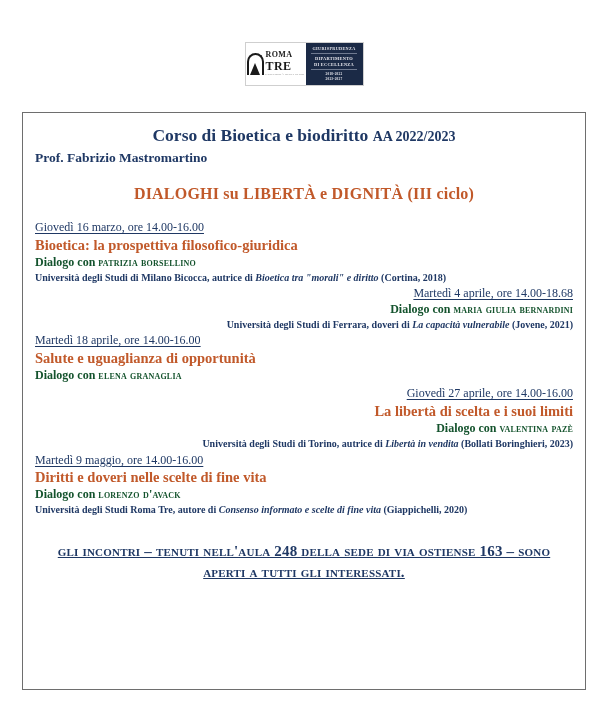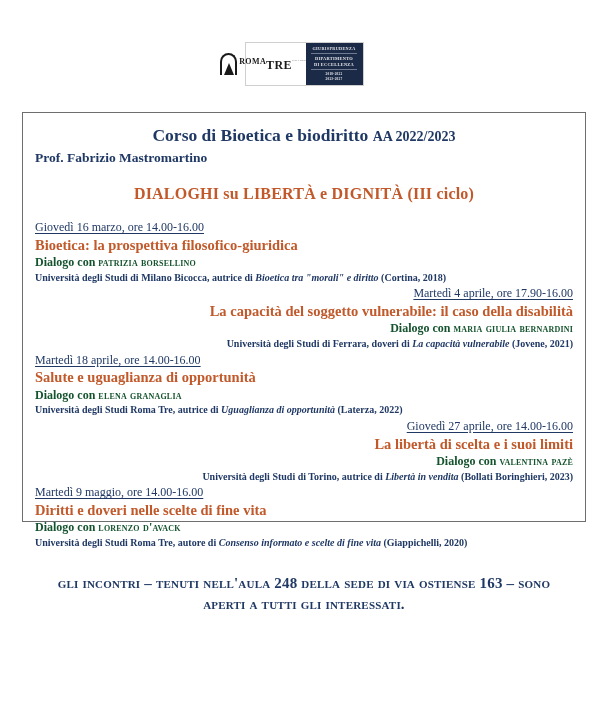--- a/index.html
+++ b/index.html
@@ -64,20 +64,21 @@
     bottom: 0;
     transform: translateX(-50%);
     width: 0;
     height: 0;
     border-left: 5px solid transparent;
     border-right: 5px solid transparent;
     border-bottom: 12px solid #1a1a1a;
   }
   .logo-words {
     display: flex;
+    flex-direction: column;
     line-height: 1;
   }
   .logo-roma, .logo-tre {
     font-family: "Liberation Serif", serif;
     color: #1a1a1a;
     font-weight: 700;
     letter-spacing: 0.4px;
   }
   .logo-roma { font-size: 8px; }
   .logo-tre  { font-size: 12px; margin-top: 1px; }
@@ -125,21 +126,21 @@
     padding-top: 2px;
     font-weight: 700;
   }
 
   
   .frame {
     position: absolute;
     left: 22px;
     top: 112px;
     width: 564px;
-    height: 410px;
+    height: 578px;
     border: 1px solid #6e6e6e;
     box-sizing: border-box;
     padding: 10px 12px 0 12px;
   }
 
   
   .course-title {
     text-align: center;
     font-size: 17.5px;
     font-weight: 700;
@@ -214,20 +215,21 @@
     margin-top: 24px;
     text-align: center;
     font-size: 15px;
     font-weight: 700;
     color: #1f3864;
     font-variant: small-caps;
     text-transform: lowercase;
     line-height: 1.4;
     letter-spacing: 0.2px;
     padding: 0 8px;
+    text-decoration: underline;
   }
 </style>
 </head>
 <body>
 
 <div class="logo-band">
   <div class="logo">
     <div class="logo-left">
       <div class="logo-mark">
         <div class="logo-arch"></div>
@@ -264,30 +266,28 @@
   <div class="series-title">DIALOGHI su LIBERTÀ e DIGNITÀ (III ciclo)</div>
 
   <div class="events" id="events-container">
       <div class="event align-left">
         <div class="ev-date">Giovedì 16 marzo, ore 14.00-16.00</div>
         <div class="ev-topic">Bioetica: la prospettiva filosofico-giuridica</div>
         <div class="ev-dialogo"><span>Dialogo con </span><span class="sc">Patrizia Borsellino</span></div>
         <div class="ev-affil"><span>Università degli Studi di Milano Bicocca, autrice di </span><span class="bk">Bioetica tra "morali" e diritto</span><span> (Cortina, 2018)</span></div>
       </div>
       <div class="event align-right">
-        <div class="ev-date">Martedì 4 aprile, ore 17.90-16.00</div>
-        <div class="ev-topic">La capacità del soggetto vulnerabile: il caso della disabilità</div>
+        <div class="ev-date">Martedì 4 aprile, ore 14.00-18.68</div>
         <div class="ev-dialogo"><span>Dialogo con </span><span class="sc">Maria Giulia Bernardini</span></div>
         <div class="ev-affil"><span>Università degli Studi di Ferrara, doveri di </span><span class="bk">La capacità vulnerabile</span><span> (Jovene, 2021)</span></div>
       </div>
       <div class="event align-left">
         <div class="ev-date">Martedì 18 aprile, ore 14.00-16.00</div>
         <div class="ev-topic">Salute e uguaglianza di opportunità</div>
         <div class="ev-dialogo"><span>Dialogo con </span><span class="sc">Elena Granaglia</span></div>
-        <div class="ev-affil"><span>Università degli Studi Roma Tre, autrice di </span><span class="bk">Uguaglianza di opportunità</span><span> (Laterza, 2022)</span></div>
       </div>
       <div class="event align-right">
         <div class="ev-date">Giovedì 27 aprile, ore 14.00-16.00</div>
         <div class="ev-topic">La libertà di scelta e i suoi limiti</div>
         <div class="ev-dialogo"><span>Dialogo con </span><span class="sc">Valentina Pazè</span></div>
         <div class="ev-affil"><span>Università degli Studi di Torino, autrice di </span><span class="bk">Libertà in vendita</span><span> (Bollati Boringhieri, 2023)</span></div>
       </div>
       <div class="event align-left">
         <div class="ev-date">Martedì 9 maggio, ore 14.00-16.00</div>
         <div class="ev-topic">Diritti e doveri nelle scelte di fine vita</div>

